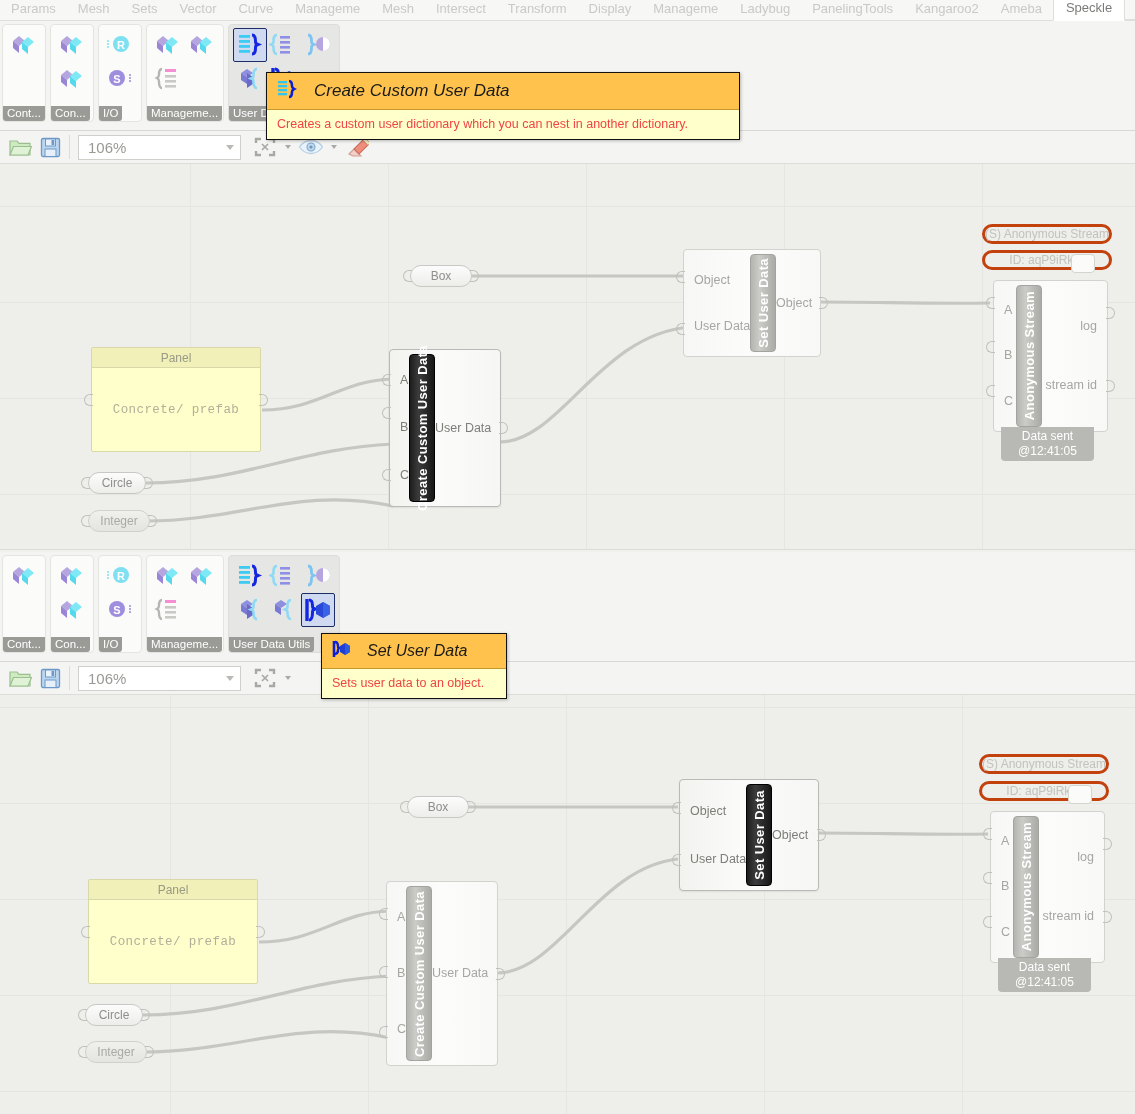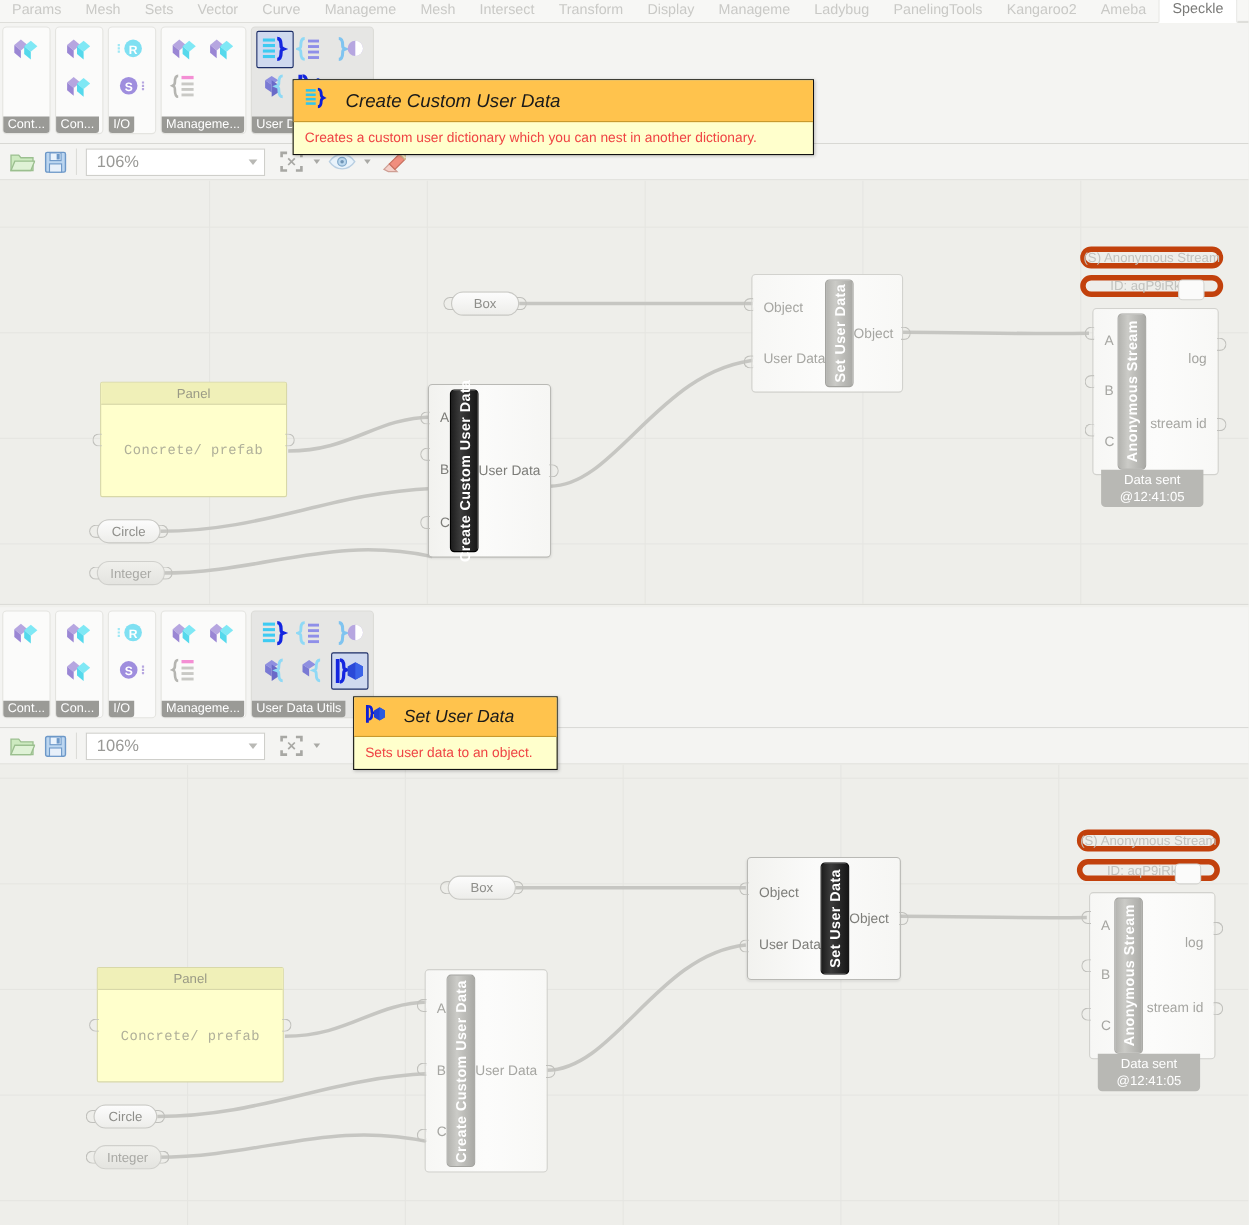--- a/index.html
+++ b/index.html
@@ -211,21 +211,21 @@
     font-size: 12.5px;
     color: #b0b09a;
     letter-spacing: 0.4px;
   }
 
   
   .sp-tag {
     position: absolute;
     height: 20px;
     background: #eeeeea;
-    border: 5px solid #c2410c;
+    border: 3px solid #c2410c;
     border-radius: 10px;
     display: flex; align-items: center; justify-content: center;
     font-size: 12px; color: #c2c2be;
     white-space: nowrap;
   }
   .sp-toggle {
     position: absolute;
     width: 24px; height: 19px;
     background: #fbfbfa;
     border: 1px solid #d4d4d0;

